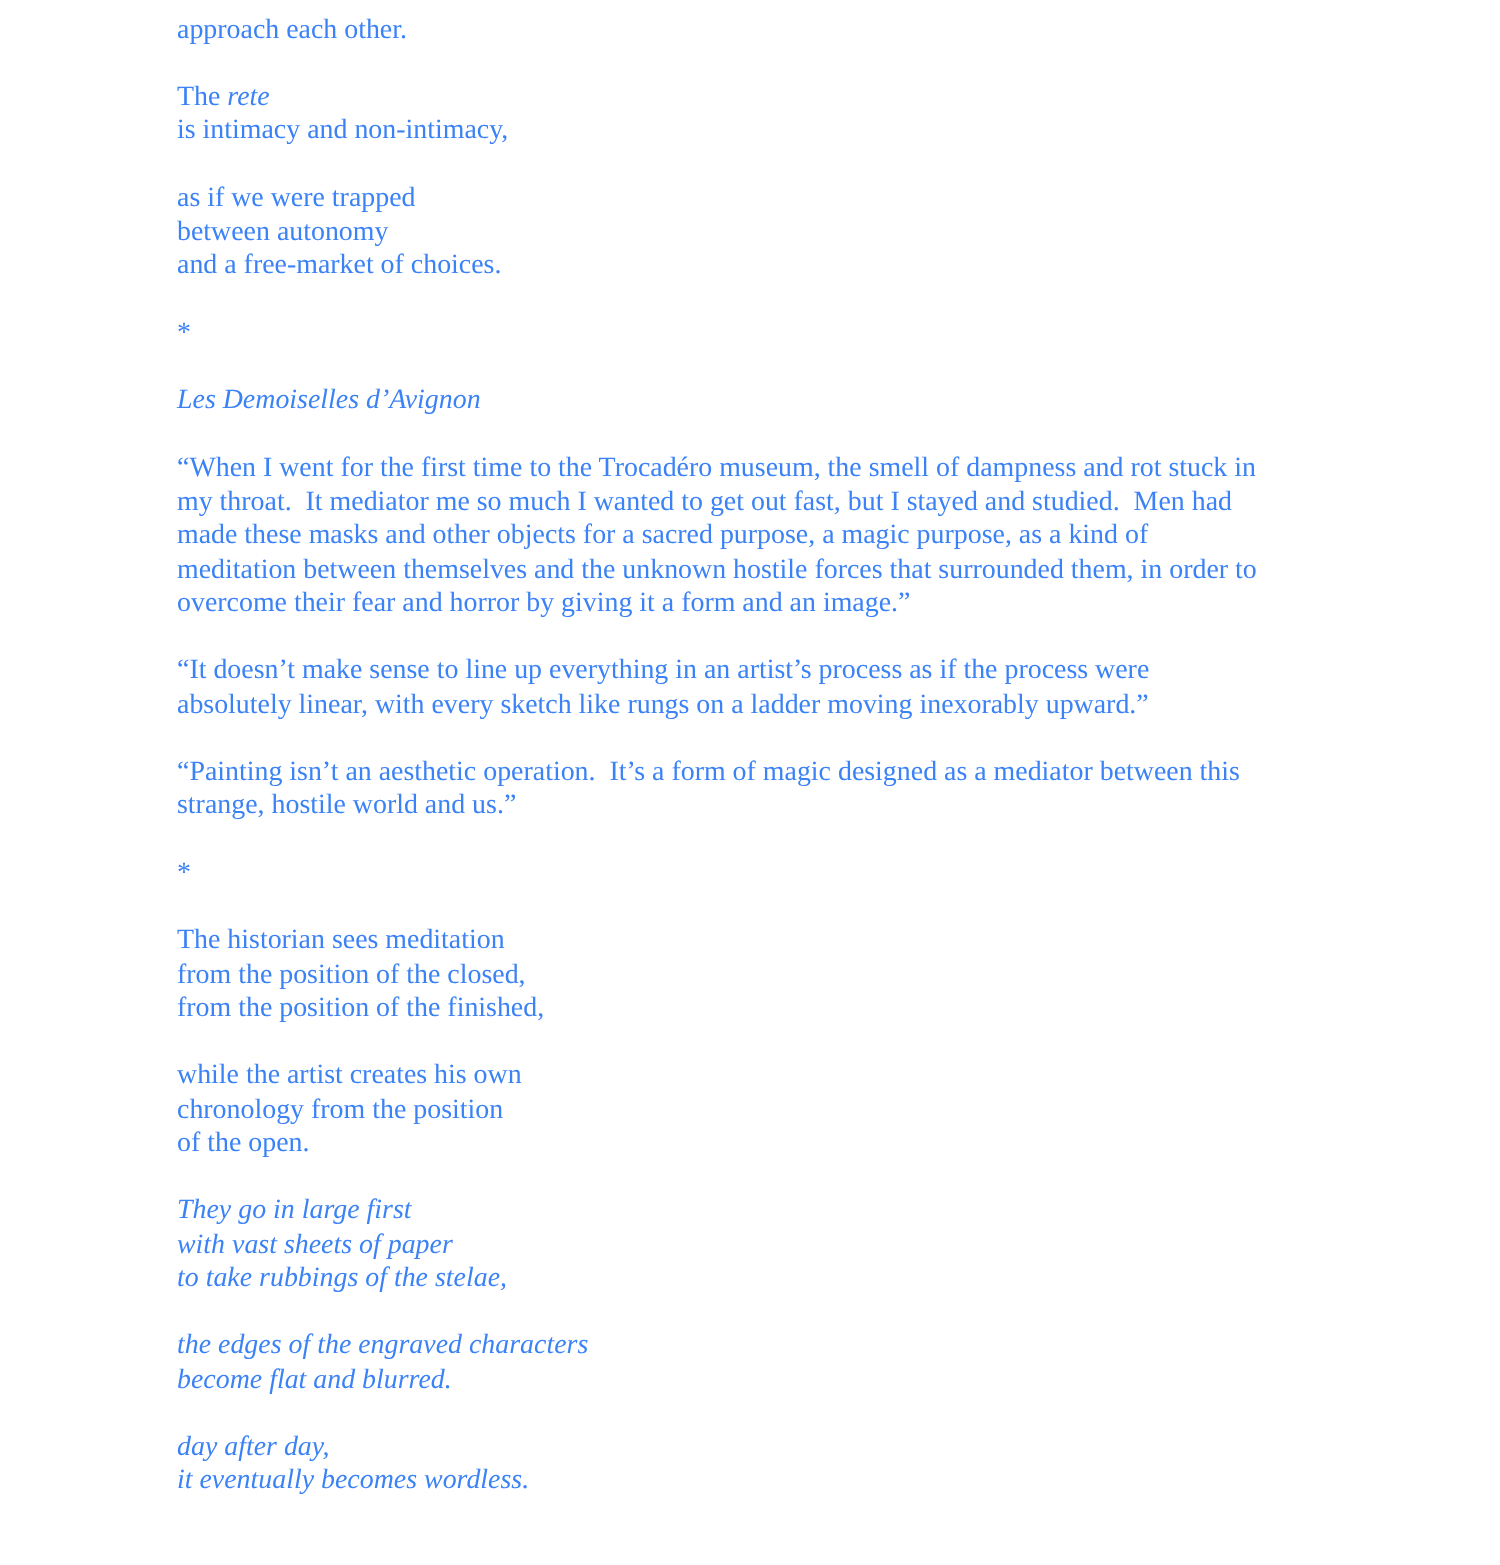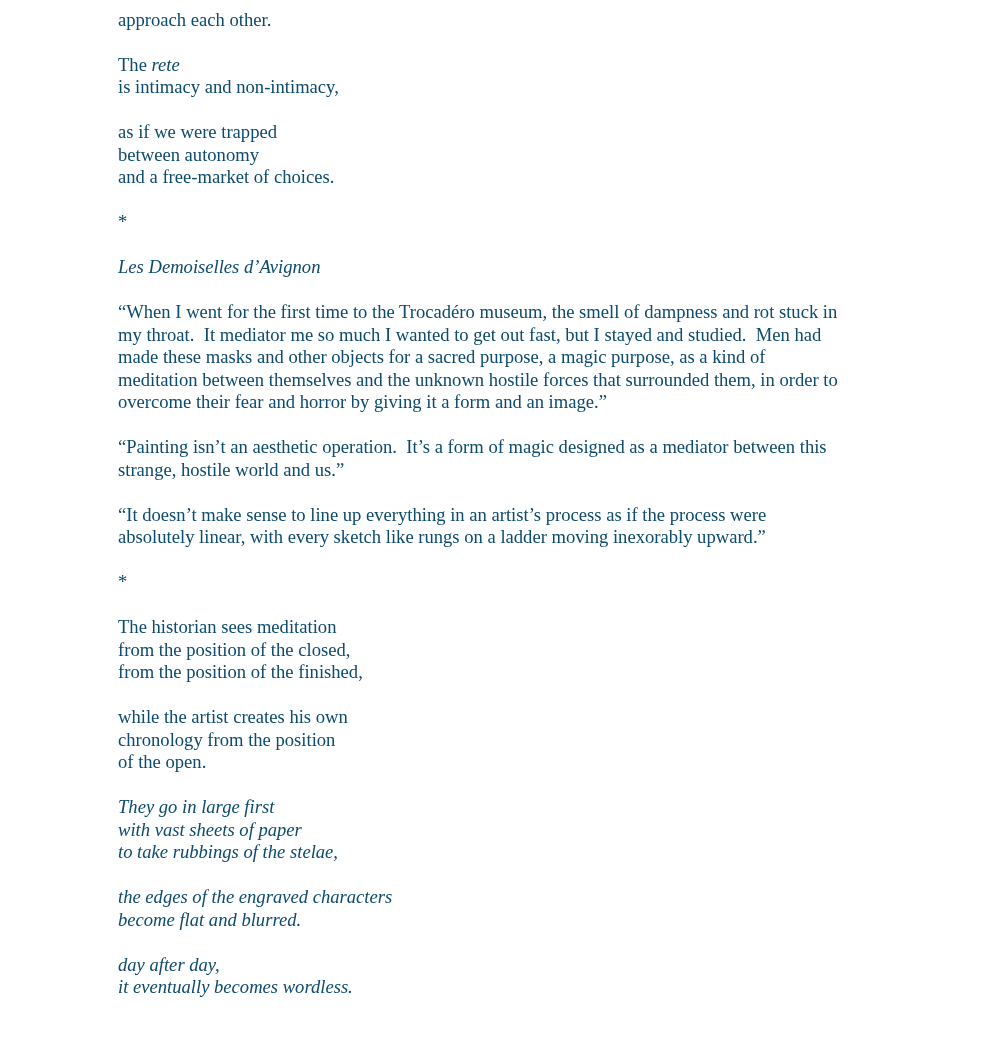--- a/index.html
+++ b/index.html
@@ -14,21 +14,21 @@
       position: relative;
     }
     .page {
       position: absolute;
       left: 118px;
       top: 8.75px;
       width: 800px;
       font-family: "Liberation Serif", "DejaVu Serif", serif;
       font-size: 18.6px;
       line-height: 22.5px;
-      color: #0c4a6e;
+      color: #3b82f6;
     }
     .line {
       display: block;
       height: 22.5px;
       white-space: pre;
     }
     .stanza {
       display: block;
       margin-bottom: 22.5px;
     }
@@ -65,27 +65,27 @@
 
   <div class="stanza">
     <span class="line">“When I went for the first time to the Trocadéro museum, the smell of dampness and rot stuck in</span>
     <span class="line">my throat.  It mediator me so much I wanted to get out fast, but I stayed and studied.  Men had</span>
     <span class="line">made these masks and other objects for a sacred purpose, a magic purpose, as a kind of</span>
     <span class="line">meditation between themselves and the unknown hostile forces that surrounded them, in order to</span>
     <span class="line">overcome their fear and horror by giving it a form and an image.”</span>
   </div>
 
   <div class="stanza">
-    <span class="line">“Painting isn’t an aesthetic operation.  It’s a form of magic designed as a mediator between this</span>
-    <span class="line">strange, hostile world and us.”</span>
+    <span class="line">“It doesn’t make sense to line up everything in an artist’s process as if the process were</span>
+    <span class="line">absolutely linear, with every sketch like rungs on a ladder moving inexorably upward.”</span>
   </div>
 
   <div class="stanza">
-    <span class="line">“It doesn’t make sense to line up everything in an artist’s process as if the process were</span>
-    <span class="line">absolutely linear, with every sketch like rungs on a ladder moving inexorably upward.”</span>
+    <span class="line">“Painting isn’t an aesthetic operation.  It’s a form of magic designed as a mediator between this</span>
+    <span class="line">strange, hostile world and us.”</span>
   </div>
 
   <div class="stanza">
     <span class="line">*</span>
   </div>
 
   <div class="stanza">
     <span class="line">The historian sees meditation</span>
     <span class="line">from the position of the closed,</span>
     <span class="line">from the position of the finished,</span>

